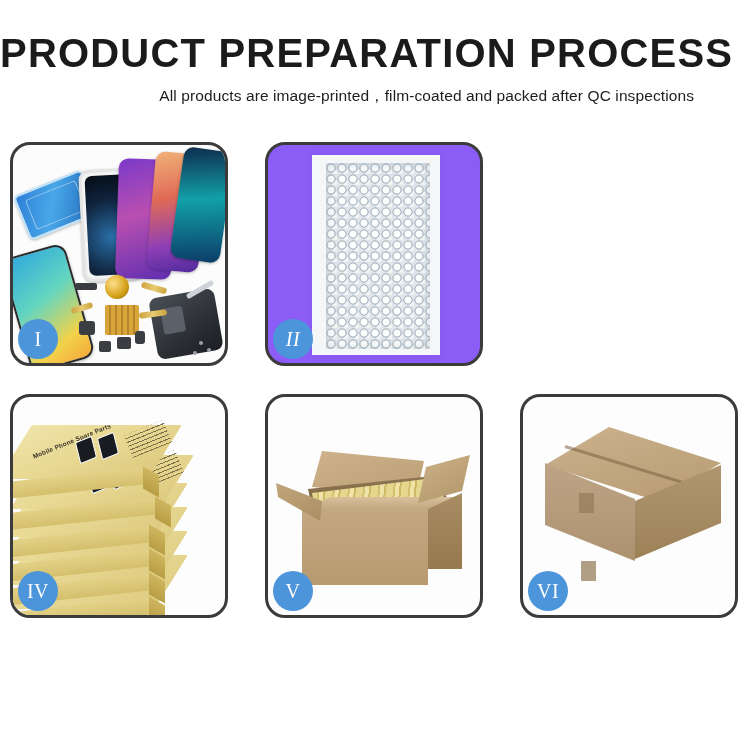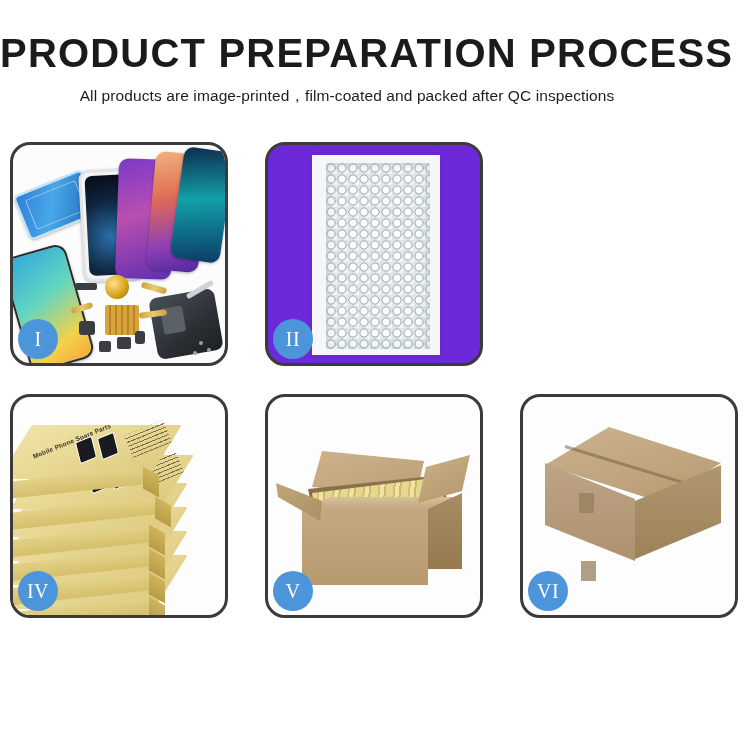--- a/index.html
+++ b/index.html
@@ -12,21 +12,21 @@
   .page { position: relative; width: 750px; height: 750px; background: #fff; }
 
   
   .header { position: absolute; left: 0; top: 32px; width: 694px; text-align: center; }
   .title {
     font-size: 40px; font-weight: 700; letter-spacing: 1.2px;
     color: #1b1b1b; line-height: 1.05; white-space: nowrap;
   }
   .subtitle {
     margin-top: 12px; font-size: 15.5px; font-weight: 400;
-    color: #1d1d1d; letter-spacing: 0.1px; white-space: nowrap;
+    color: #1d1d1d; letter-spacing: 0.1px; white-space: nowrap; text-align: right;
   }
 
   
   .grid { position: absolute; left: 10px; top: 142px; width: 730px; }
   .row { display: flex; gap: 37px; }
   .row + .row { margin-top: 28px; }
 
   .card {
     position: relative;
     width: 218px; height: 224px;
@@ -113,21 +113,21 @@
     position: absolute; height: 6px; border-radius: 3px;
     background: linear-gradient(90deg,#caa23c,#e8cb73,#caa23c);
   }
   .screw { position:absolute; width:4px;height:4px;border-radius:50%;background:#9aa0a6; }
   .tool {
     position:absolute; width:30px;height:5px;border-radius:2px;background:#cfd3d8;
     transform: rotate(-30deg);
   }
 
   
-  .c2 { background: #6d28d9; }
+  .c2 { background: #8b5cf6; font-style: italic; }
   .wrapsheet {
     position: absolute; left: 44px; top: 10px; width: 128px; height: 200px;
     background: #f4f6f7;
     box-shadow: 0 0 8px rgba(0,0,0,.05);
   }
   .bubbles {
     position: absolute; left: 58px; top: 18px; width: 104px; height: 186px;
     background-color: #dfe5e9;
     background-image:
       radial-gradient(circle at 5px 5px, rgba(255,255,255,.95) 0 3.4px, rgba(150,165,178,.55) 3.6px 4.6px, transparent 4.8px);

